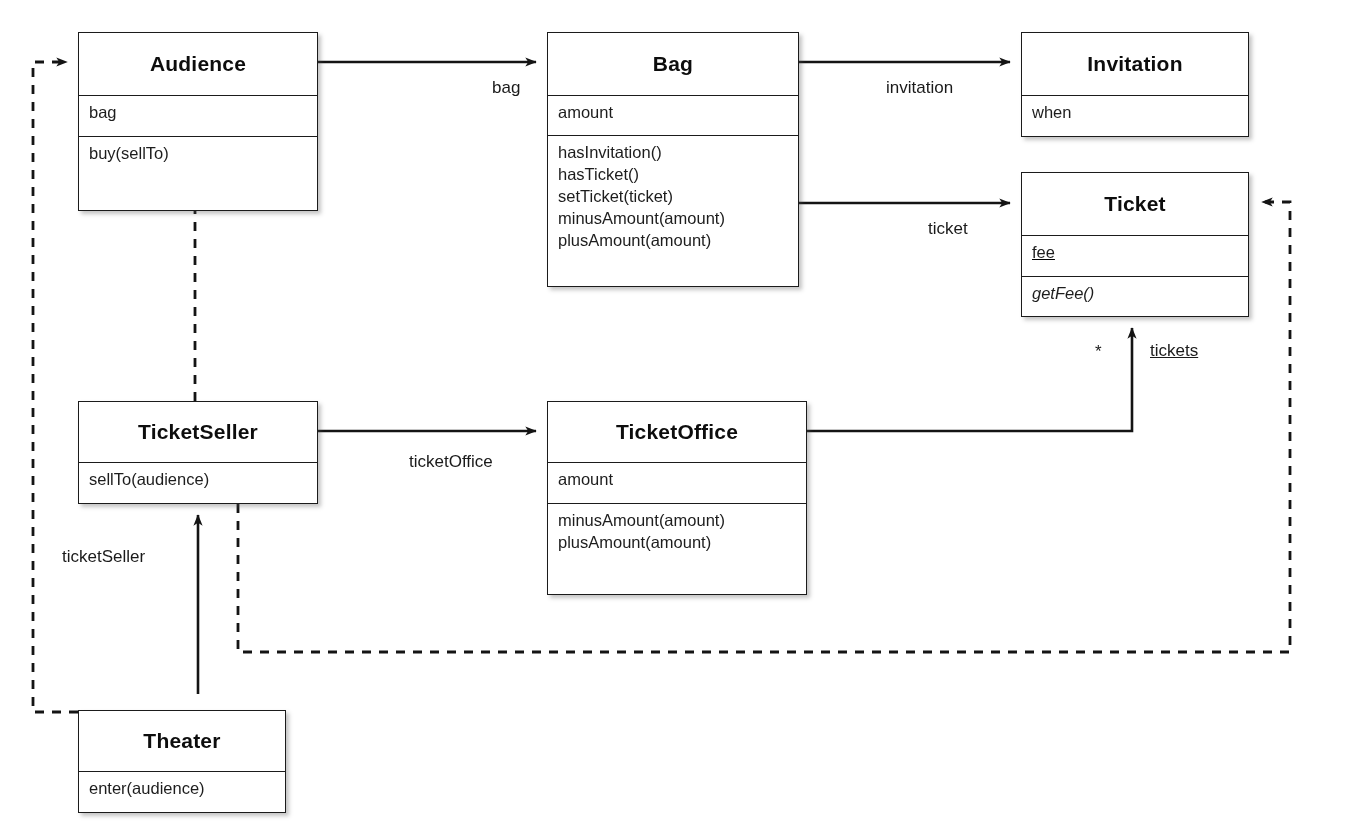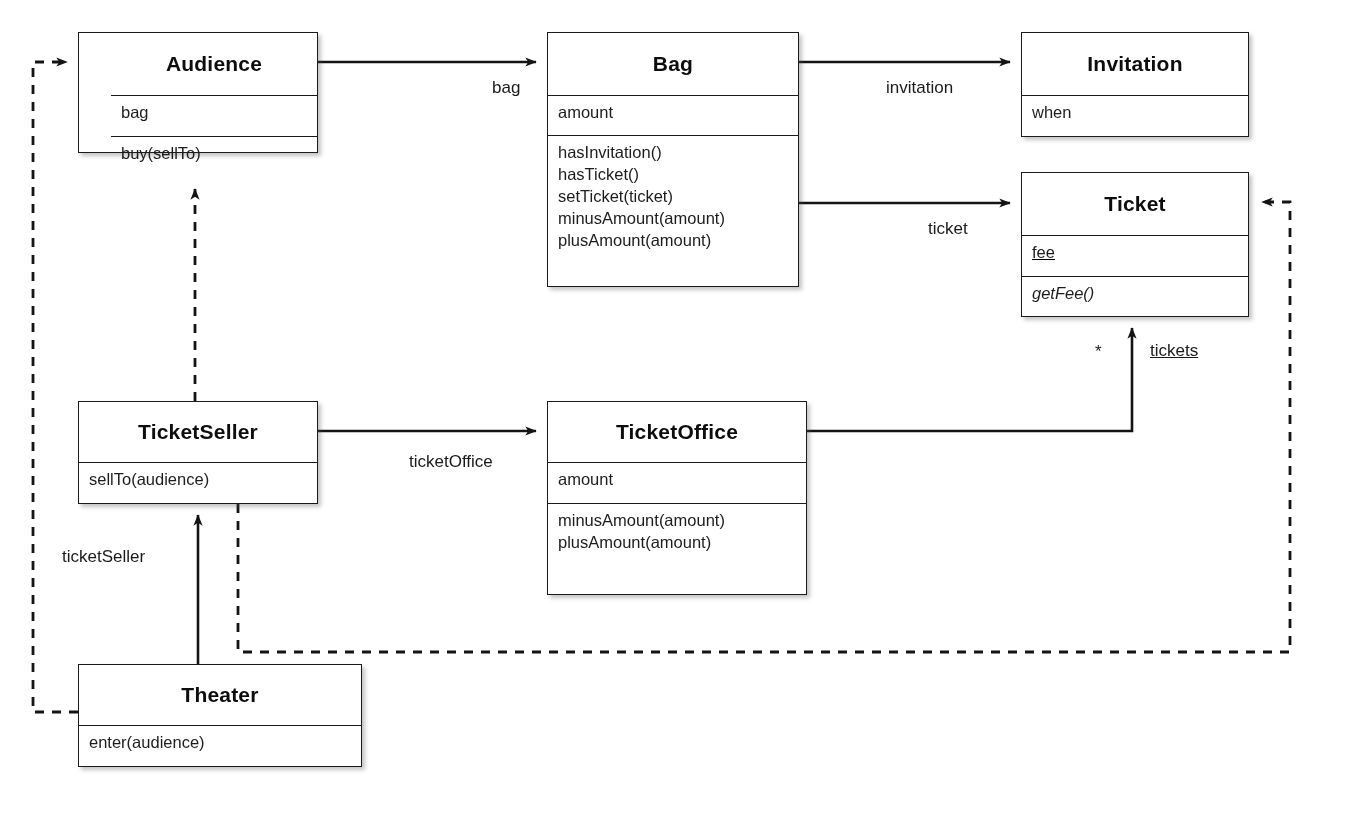--- a/index.html
+++ b/index.html
@@ -106,21 +106,21 @@
 
     <g>
       <path d="M78,712 L33,712 L33,62 L67,62" stroke="#141414" stroke-width="2.8" fill="none" stroke-dasharray="9,8" marker-end="url(#arw)"></path>
     </g>
 
     <g>
       <path d="M238,504 L238,652 L1290,652 L1290,202 L1262,202" stroke="#141414" stroke-width="2.8" fill="none" stroke-dasharray="9,8" marker-end="url(#arw)"></path>
     </g>
   </svg>
 
-  <div class="uml-class" style="left:78px; top:32px; width:240px; height:121px;padding-left:32px;">
+  <div class="uml-class" style="left:78px; top:32px; width:240px; height:179px;">
     <div class="cls-name" style="height:62px;">Audience</div>
     <div class="cls-sect" style="height:41px;">
       <div class="row">bag</div>
     </div>
     <div class="cls-sect" style="height:42px;">
       <div class="row">buy(sellTo)</div>
     </div>
   </div>
 
   <div class="uml-class" style="left:547px; top:32px; width:252px; height:255px;">
@@ -165,21 +165,21 @@
     <div class="cls-name" style="height:60px;">TicketOffice</div>
     <div class="cls-sect" style="height:41px;">
       <div class="row">amount</div>
     </div>
     <div class="cls-sect" style="height:93px;">
       <div class="row">minusAmount(amount)</div>
       <div class="row">plusAmount(amount)</div>
     </div>
   </div>
 
-  <div class="uml-class" style="left:78px; top:664px; width:284px; height:103px;">
+  <div class="uml-class" style="left:78px; top:710px; width:208px; height:103px;">
     <div class="cls-name" style="height:60px;">Theater</div>
     <div class="cls-sect" style="height:43px;">
       <div class="row">enter(audience)</div>
     </div>
   </div>
 
   <div class="edge-label" style="left:492px; top:78px;">bag</div>
   <div class="edge-label" style="left:886px; top:78px;">invitation</div>
   <div class="edge-label" style="left:928px; top:219px;">ticket</div>
   <div class="edge-label" style="left:1150px; top:341px;text-decoration:underline;">tickets</div>

